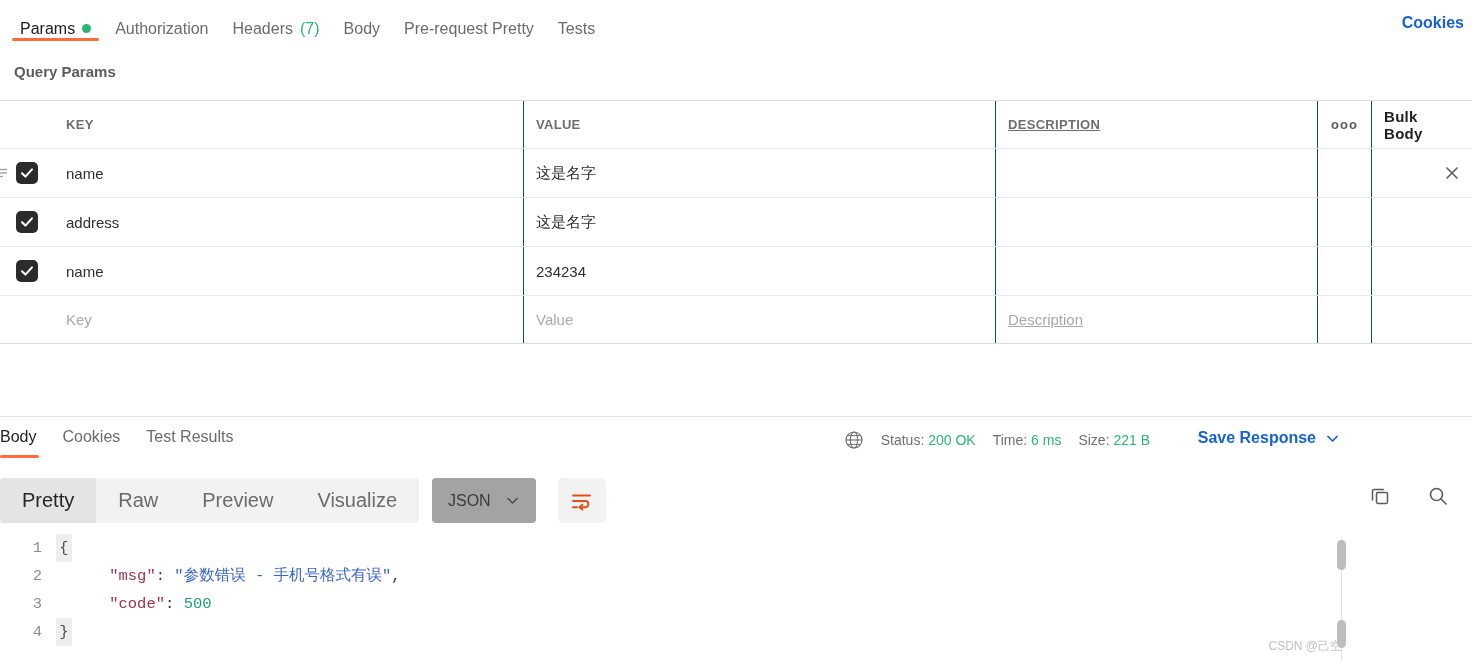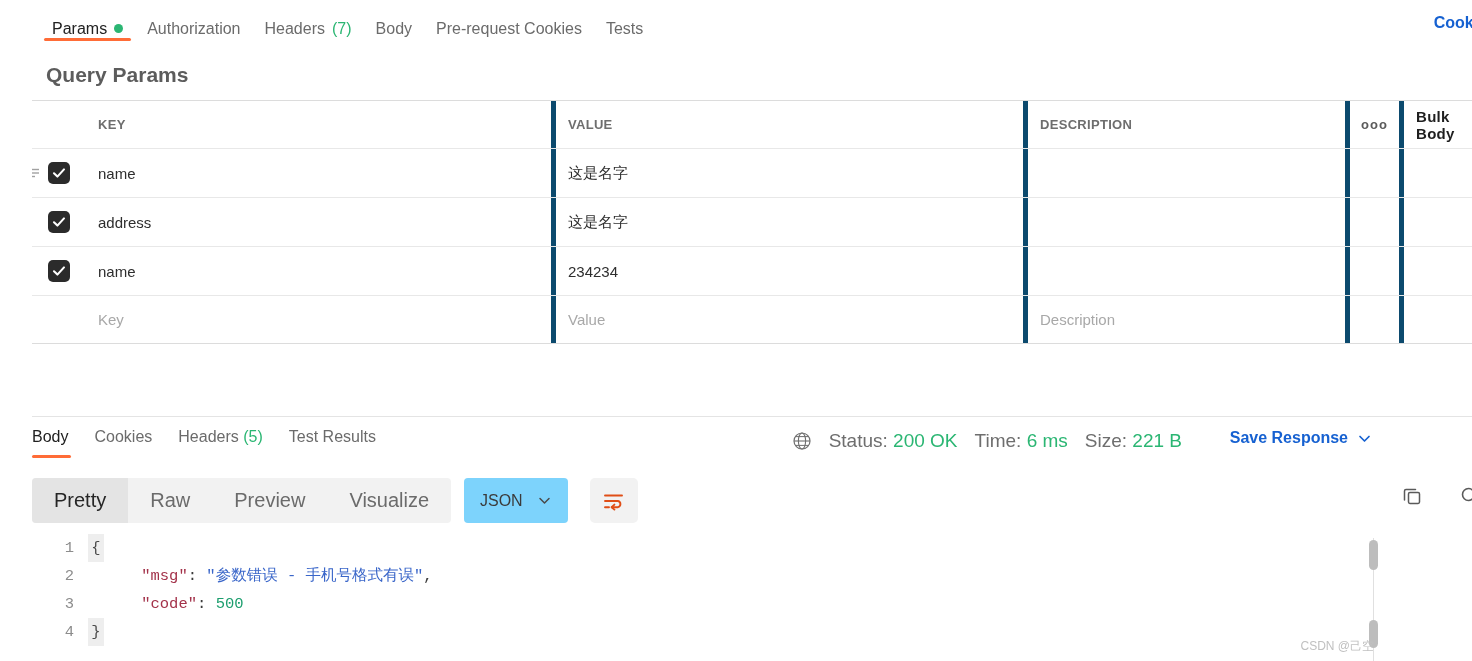--- a/index.html
+++ b/index.html
@@ -7,21 +7,20 @@
     margin: 0; padding: 0;
     width: 1472px; height: 661px;
     background: #ffffff;
     font-family: "Liberation Sans", sans-serif;
     overflow: hidden;
   }
   #app {
     position: relative;
     width: 1348px; height: 661px;
     background: #ffffff;
-    margin-left: 32px;
   }
 
   
   .req-tabbar {
     position: absolute; left: 0; top: 0;
     width: 1472px; height: 50px;
     display: flex; align-items: flex-start;
   }
   .req-tabs {
     display: flex; align-items: flex-start;
@@ -49,52 +48,52 @@
   .count-green { color: #2bb673; }
   .cookies-link {
     position: absolute; right: 8px; top: 14px;
     font-size: 16px; font-weight: bold; color: #1661d1;
     cursor: pointer;
   }
 
   
   .query-params-label {
     position: absolute; left: 14px; top: 63px;
-    font-size: 21px; font-weight: bold; color: #5c5c5c;
+    font-size: 15px; font-weight: bold; color: #5c5c5c;
   }
 
   
   .ptable {
     position: absolute; left: 0; top: 100px;
     width: 1472px;
   }
   .prow {
     display: flex; align-items: stretch;
     border-top: 1px solid #e8e8e8;
     height: 49px;
   }
   .prow.first { border-top: 1px solid #dcdcdc; }
   .prow.last { border-bottom: 1px solid #dcdcdc; }
   .prow.header { height: 48px; }
   .cell {
     display: flex; align-items: center;
-    border-right: 5px solid #0c4a6e;
+    border-right: 1px solid #0c4a6e;
     padding: 0 12px;
     font-size: 15px;
     color: #2e2e2e;
     overflow: hidden;
   }
   .cell.c-check {
     width: 54px; justify-content: center; padding: 0;
     border-right: none;
     position: relative;
   }
   .cell.c-key { width: 470px; }
   .cell.c-val { width: 472px; }
-  .cell.c-desc { width: 322px; }
+  .cell.c-desc { width: 322px; text-decoration: underline; }
   .cell.c-dots { width: 54px; justify-content: center; padding: 0; }
   .cell.c-bulk { flex: 1; border-right: none; }
 
   .prow.header .cell {
     font-size: 13px; font-weight: bold; letter-spacing: .3px;
     color: #6e6e6e; background: #fff;
   }
   .prow.header .cell.c-bulk {
     font-size: 15px; font-weight: bold; color: #1f1f1f;
     cursor: pointer;
@@ -143,21 +142,21 @@
   .resp-tab:first-child { padding-left: 0; }
   .resp-tab.active { color: #212121; }
   .resp-tab.active .tab-underline {
     position: absolute; left: 0; right: 10px; bottom: 6px;
     height: 3px; background: #ff6c37; border-radius: 2px;
   }
 
   .status-group {
     position: absolute; right: 198px; top: 430px;
     display: flex; align-items: center; gap: 17px;
-    font-size: 19px; color: #6e6e6e;
+    font-size: 14px; color: #6e6e6e;
   }
   .status-group .val { color: #2bb673; }
   .globe-icon { width: 20px; height: 20px; }
   .save-resp {
     position: absolute; right: 8px; top: 429px;
     display: flex; align-items: center; gap: 9px;
     font-size: 16px; font-weight: bold; color: #1661d1;
     cursor: pointer;
   }
 
@@ -174,21 +173,21 @@
   }
   .seg-btn {
     display: flex; align-items: center; justify-content: center;
     padding: 0 22px; font-size: 20px; color: #6b6b6b;
     cursor: pointer;
   }
   .seg-btn.active { background: #e4e4e4; color: #262626; }
   .json-select {
     position: absolute; left: 432px; top: 0;
     height: 45px; display: flex; align-items: center; gap: 14px;
-    padding: 0 16px; background: #7dd3fc; border-radius: 4px;
+    padding: 0 16px; background: #a3a3a3; border-radius: 4px;
     font-size: 16px; color: #3b3b3b; cursor: pointer;
   }
   .wrap-btn {
     position: absolute; left: 558px; top: 0;
     width: 48px; height: 45px;
     background: #f2f2f2; border-radius: 5px;
     display: flex; align-items: center; justify-content: center;
     cursor: pointer;
   }
   .tool-icons {
@@ -261,21 +260,21 @@
       <div class="req-tab">
         <span>Headers</span>
         <span class="count-green">(7)</span>
       </div>
 
       <div class="req-tab">
         <span>Body</span>
       </div>
 
       <div class="req-tab">
-        <span>Pre-request Cookies</span>
+        <span>Pre-request Pretty</span>
       </div>
 
       <div class="req-tab">
         <span>Tests</span>
       </div>
 
 
     </div>
     <div class="cookies-link">Cookies</div>
   </div>
@@ -366,24 +365,20 @@
 
       <div class="resp-tab active">
         <span>Body</span>
         <span class="tab-underline"></span>
       </div>
 
       <div class="resp-tab">
         <span>Cookies</span>
       </div>
 
-      <div class="resp-tab">
-        <span>Headers</span>
-        <span class="count-green">(5)</span>
-      </div>
 
       <div class="resp-tab">
         <span>Test Results</span>
       </div>
 
     </div>
   </div>
 
   <div class="status-group">
     <svg class="globe-icon" viewBox="0 0 20 20">

